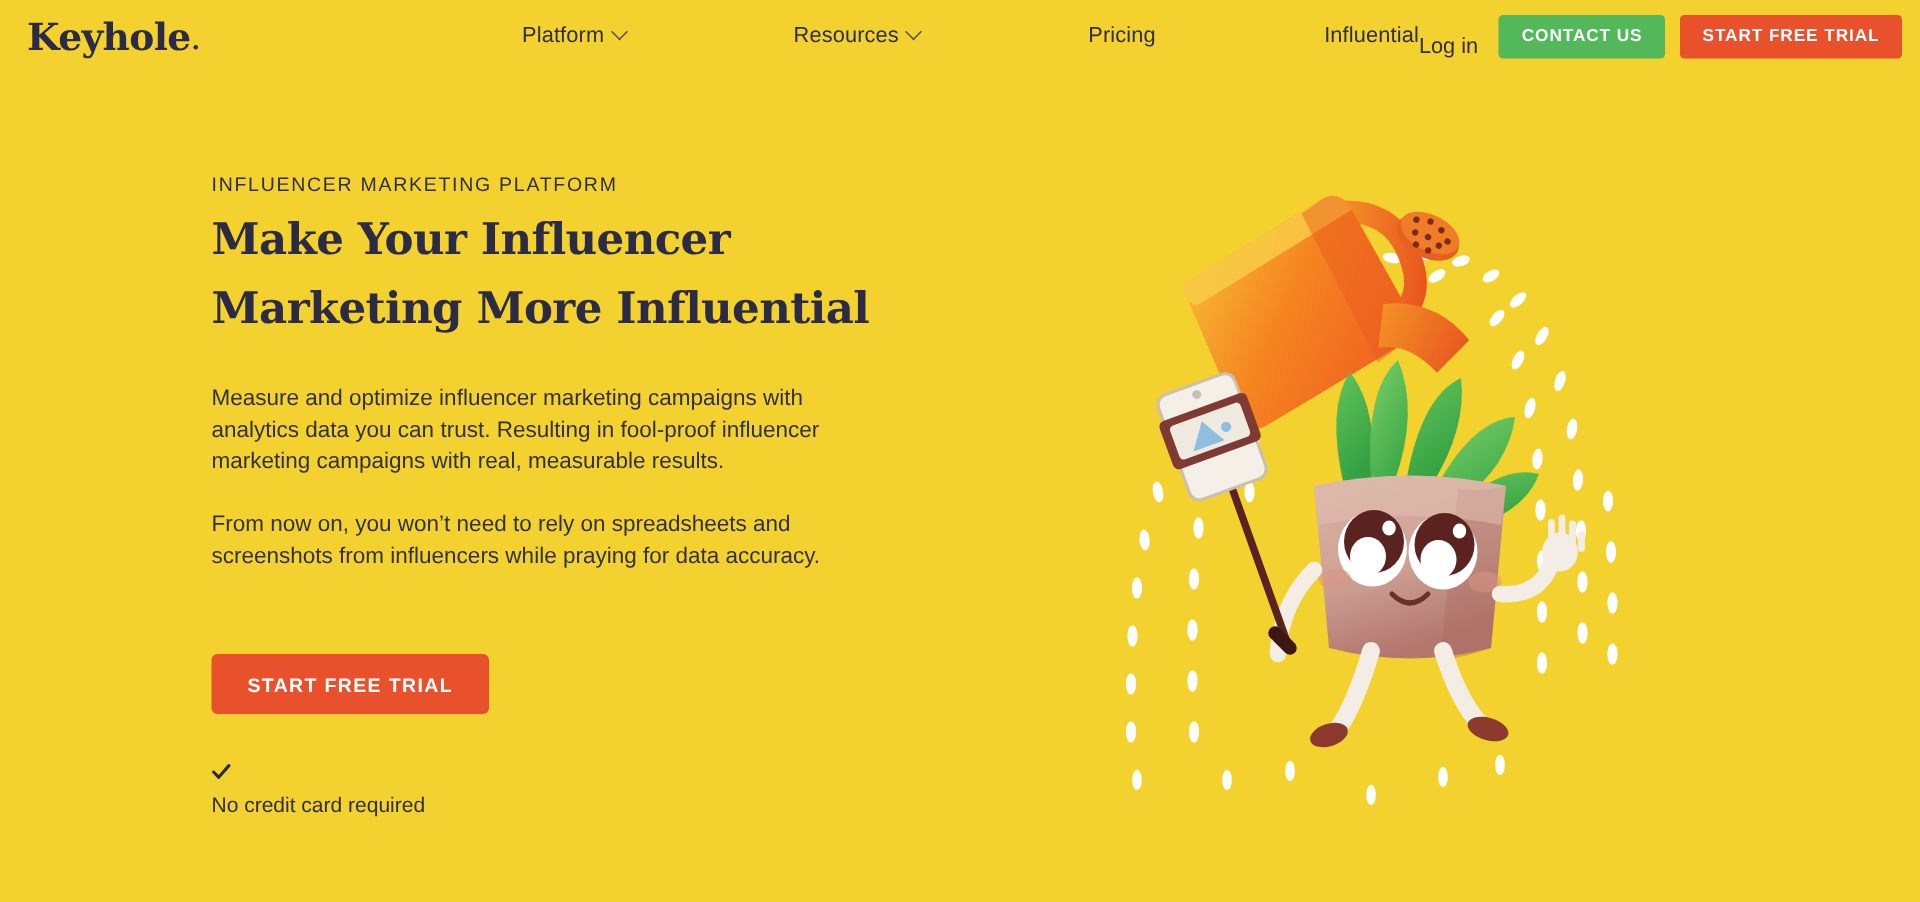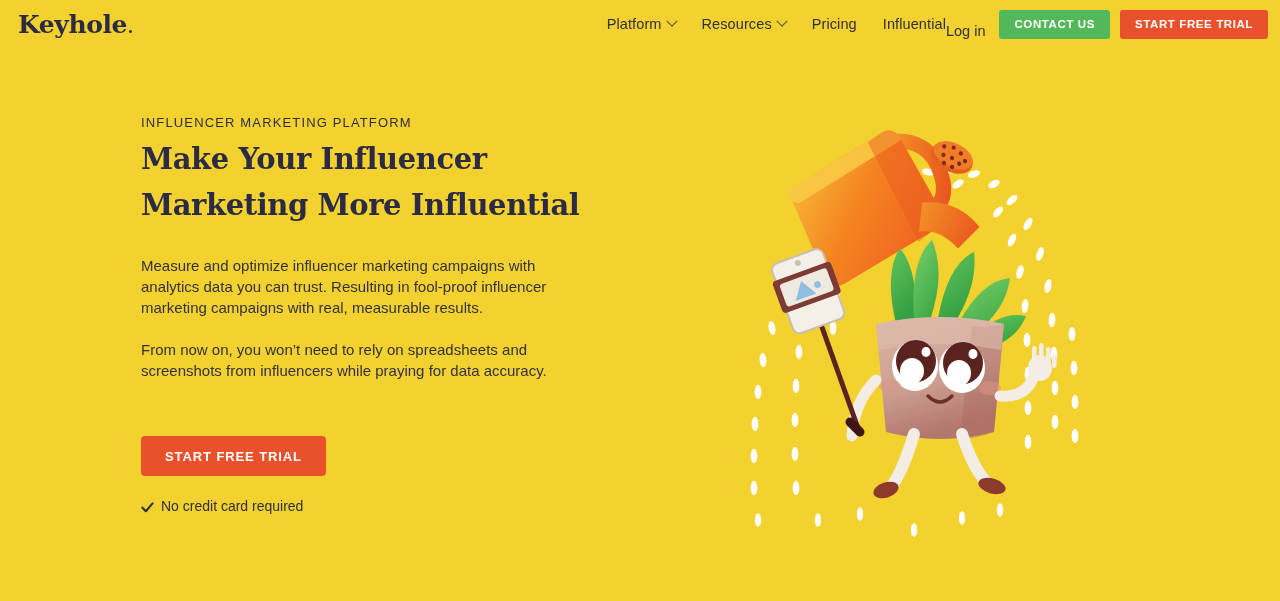--- a/index.html
+++ b/index.html
@@ -56,21 +56,21 @@
     width: 13px;
     height: 14px;
     pointer-events: none;
   }
 
   .nav {
     flex: 1 1 auto;
     display: flex;
     align-items: center;
     gap: 26px;
-    justify-content: flex-end;
+    justify-content: space-between;
   }
   .nav-item {
     display: inline-flex;
     align-items: center;
     gap: 6px;
     font-size: 14.5px;
     color: #2F2F3F;
     text-decoration: none;
     letter-spacing: 0.1px;
     cursor: pointer;
@@ -164,25 +164,26 @@
     background: #E8512B;
     font-size: 13px;
     height: 40px;
     padding: 0 24px;
     border-radius: 4px;
     margin-top: 34px;
     letter-spacing: 0.9px;
   }
   .assurance {
     display: flex;
-    align-items: flex-end;
+    align-items: flex-start;
     gap: 7px;
-    margin-top: 22px;
+    margin-top: 32px;
     font-size: 14px;
     color: #2F2F3F;
+    flex-direction: column;
   }
   .check-icon {
     display: inline-block;
     width: 13px;
     height: 13px;
     flex: 0 0 auto;
   }
 
   
   .hero-art {

